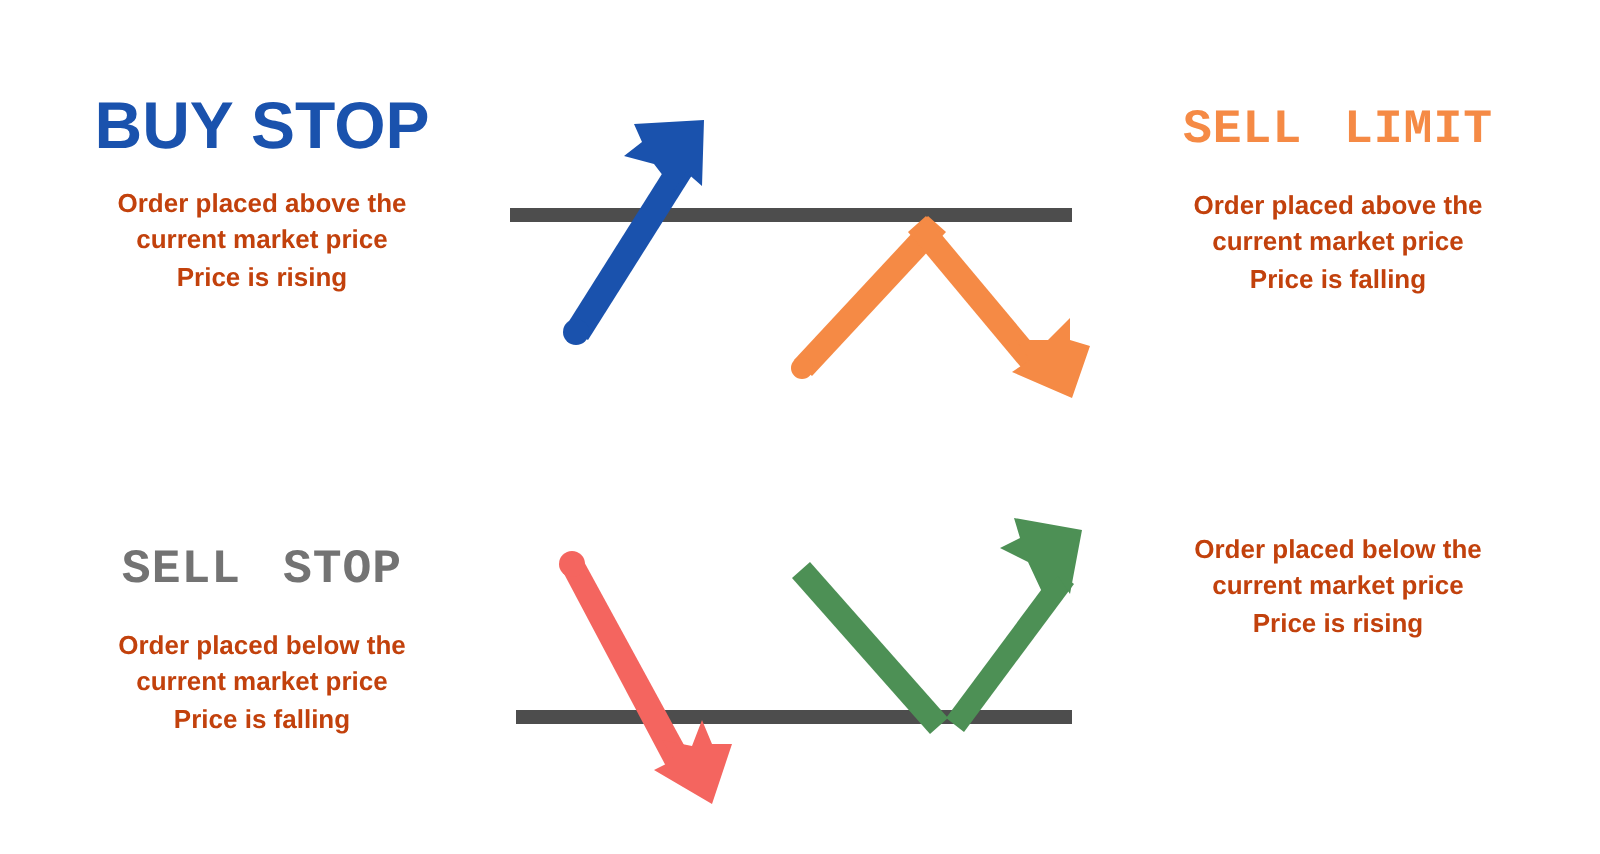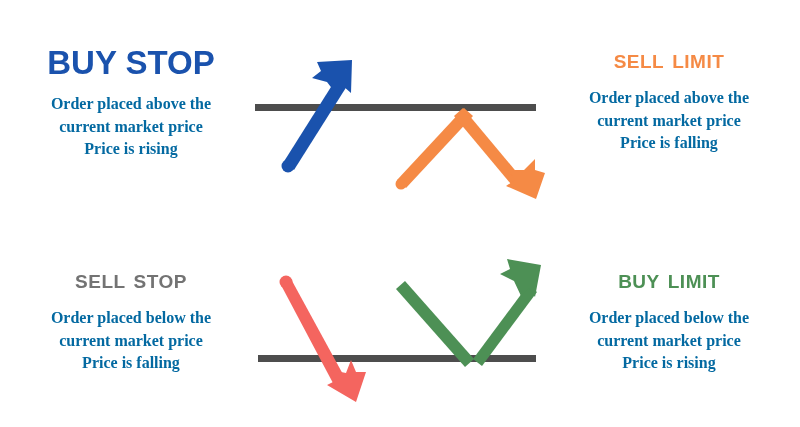--- a/index.html
+++ b/index.html
@@ -27,35 +27,35 @@
     letter-spacing: 0.5px;
     margin: 0 0 14px 0;
     line-height: 1;
     white-space: nowrap;
   }
   .title-caps {
     font-size: 33px;
     letter-spacing: 0px;
   }
   .title-smallcaps {
-    font-size: 27px;
+    font-size: 34px;
     font-variant: small-caps;
     text-transform: lowercase;
     letter-spacing: 0.5px;
+    font-family: Liberation Mono, monospace;
   }
   .title-smallcaps::first-letter {
     font-size: 100%;
   }
   .quad-desc {
-    font-size: 16px;
+    font-size: 13px;
     font-weight: bold;
-    color: #0369a1;
+    color: #c2410c;
     line-height: 1.42;
     margin: 0;
-    font-family: Liberation Serif, serif;
   }
   .quad-desc span {
     display: block;
   }
   #q-buy-stop  { left: 0px;   top: 46px; }
   #q-sell-limit{ left: 538px; top: 46px; }
   #q-sell-stop { left: 0px;   top: 266px; }
   #q-buy-limit { left: 538px; top: 266px; }
 
   .arrows-svg {
@@ -157,21 +157,20 @@
   <div class="quad" id="q-sell-stop">
     <div class="quad-title title-smallcaps" style="color:#737373">Sell Stop</div>
     <div class="quad-desc">
       <span>Order placed below the</span>
       <span>current market price</span>
       <span>Price is falling</span>
     </div>
   </div>
 
   <div class="quad" id="q-buy-limit">
-    <div class="quad-title title-smallcaps" style="color:#4d9055">Buy Limit</div>
     <div class="quad-desc">
       <span>Order placed below the</span>
       <span>current market price</span>
       <span>Price is rising</span>
     </div>
   </div>
 
 </div>
 
 </body></html>

